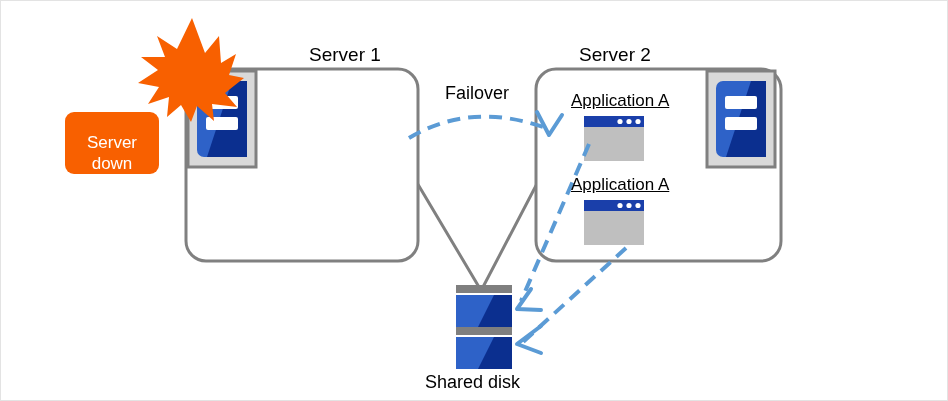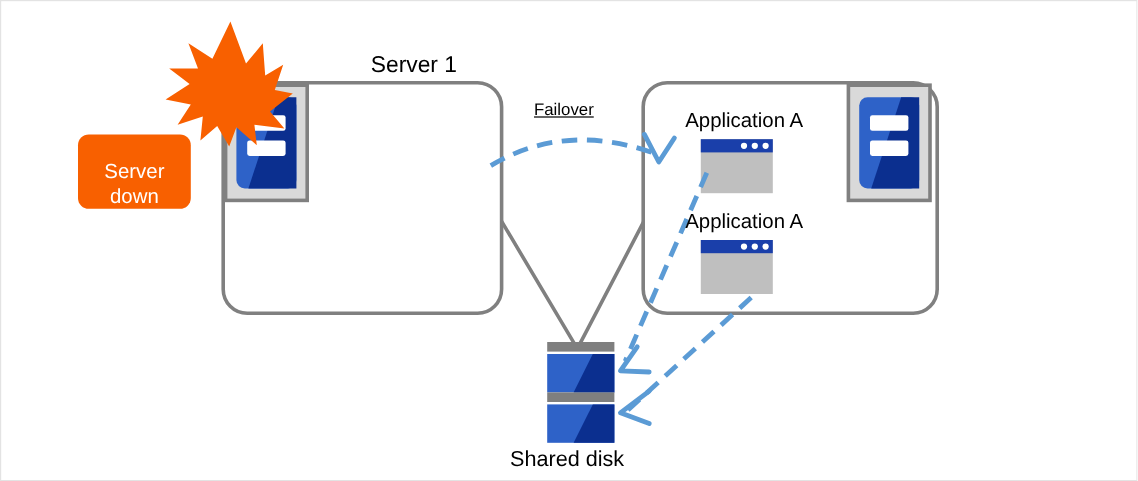--- a/index.html
+++ b/index.html
@@ -29,24 +29,24 @@
     font-family: "Liberation Sans", sans-serif;
     color: #000000;
     white-space: nowrap;
     line-height: 1.15;
   }
   .title-lbl {
     font-size: 19px;
   }
   .app-lbl {
     font-size: 17px;
+    text-decoration: underline;
   }
   .failover-lbl {
-    font-size: 14px;
-    text-decoration: underline;
+    font-size: 18px;
   }
   .disk-lbl {
     font-size: 18px;
   }
   .down-badge {
     position: absolute;
     display: flex;
     flex-direction: column;
     align-items: center;
     justify-content: flex-end;
@@ -163,20 +163,21 @@
                L 164 56
                L 156 35
                L 176 48
                Z" fill="#f86000"></path>
     </g>
 
   </svg>
 
   <div class="lbl title-lbl" style="left:308px; top:43px;">Server 1</div>
 
+  <div class="lbl title-lbl" style="left:578px; top:43px;">Server 2</div>
 
   <div class="lbl failover-lbl" style="left:444px; top:82px;">Failover</div>
 
   <div class="lbl app-lbl" style="left:570px; top:90px;">Application A</div>
 
   <div class="lbl app-lbl" style="left:570px; top:174px;">Application A</div>
 
   <div class="lbl disk-lbl" style="left:424px; top:371px;text-align:right;">Shared disk</div>
 
   <div class="down-badge" style="left:64px; top:111px; width:94px; height:62px; background:#f86000;">

